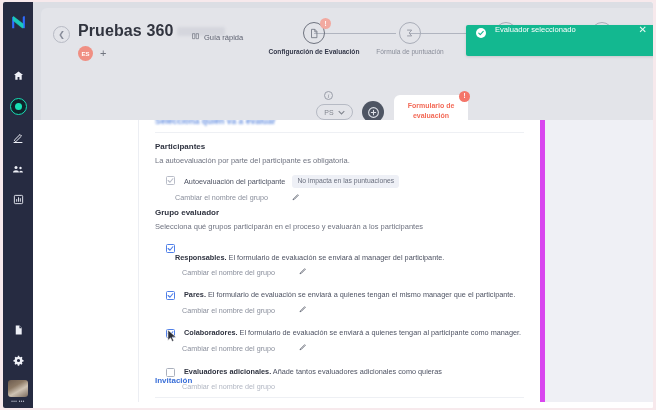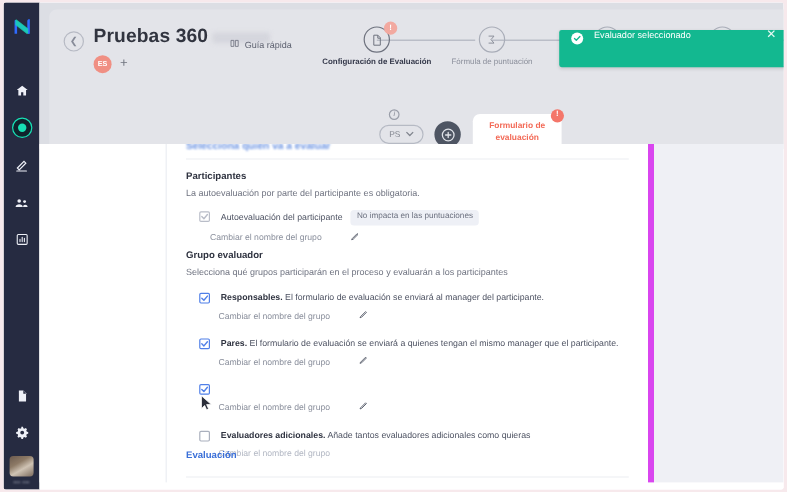--- a/index.html
+++ b/index.html
@@ -464,21 +464,21 @@
                   <path d="M5 17 17 5l2 2L7 19l-3 1z"></path>
                 </svg>
             </span>
           </div>
         </div>
 
         <div style="position:absolute; left:16px; right:16px; top:88px;">
           <div class="sec-title">Grupo evaluador</div>
           <div class="sec-desc">Selecciona qué grupos participarán en el proceso y evaluarán a los participantes</div>
 
-          <div class="chk-row" style="margin-left:11px; margin-top:12px;">
+          <div class="chk-row" style="margin-left:11px; margin-top:12px;flex-direction:column;">
             <span class="chkbox">
               <svg width="7" height="7" viewBox="0 0 12 12" fill="none" stroke="#4f7fe8" stroke-width="2" stroke-linecap="round" stroke-linejoin="round">
                   <path d="m2 6 3 3 5-6"></path>
                 </svg>
             </span>
             <span class="chk-text">
               <b>Responsables.</b>
               <span>El formulario de evaluación se enviará al manager del participante.</span>
             </span>
           </div>
@@ -510,20 +510,24 @@
                 </svg>
             </span>
           </div>
 
           <div class="chk-row" style="margin-left:11px; margin-top:13px;">
             <span class="chkbox">
               <svg width="7" height="7" viewBox="0 0 12 12" fill="none" stroke="#4f7fe8" stroke-width="2" stroke-linecap="round" stroke-linejoin="round">
                   <path d="m2 6 3 3 5-6"></path>
                 </svg>
             </span>
+            <span class="chk-text">
+              <b>Colaboradores.</b>
+              <span>El formulario de evaluación se enviará a quienes tengan al participante como manager.</span>
+            </span>
           </div>
           <div class="rename-row">
             <span>Cambiar el nombre del grupo</span>
             <span class="pencil">
               <svg width="8" height="8" viewBox="0 0 24 24" fill="none" stroke="#5a5f6d" stroke-width="2.4" stroke-linecap="round">
                   <path d="M5 17 17 5l2 2L7 19l-3 1z"></path>
                 </svg>
             </span>
           </div>
 
@@ -533,21 +537,21 @@
               <b>Evaluadores adicionales.</b>
               <span>Añade tantos evaluadores adicionales como quieras</span>
             </span>
           </div>
           <div class="rename-row muted">
             <span>Cambiar el nombre del grupo</span>
           </div>
         </div>
 
         <div style="position:absolute; left:16px; bottom:15px;">
-          <span class="invite-link">Evaluación</span>
+          <span class="invite-link">Invitación</span>
         </div>
         <div class="bottom-rule"></div>
       </div>
     </div>
 
   </div>
 
   <div id="toast">
     <span>
       <svg width="12" height="12" viewBox="0 0 24 24" fill="#ffffff">

